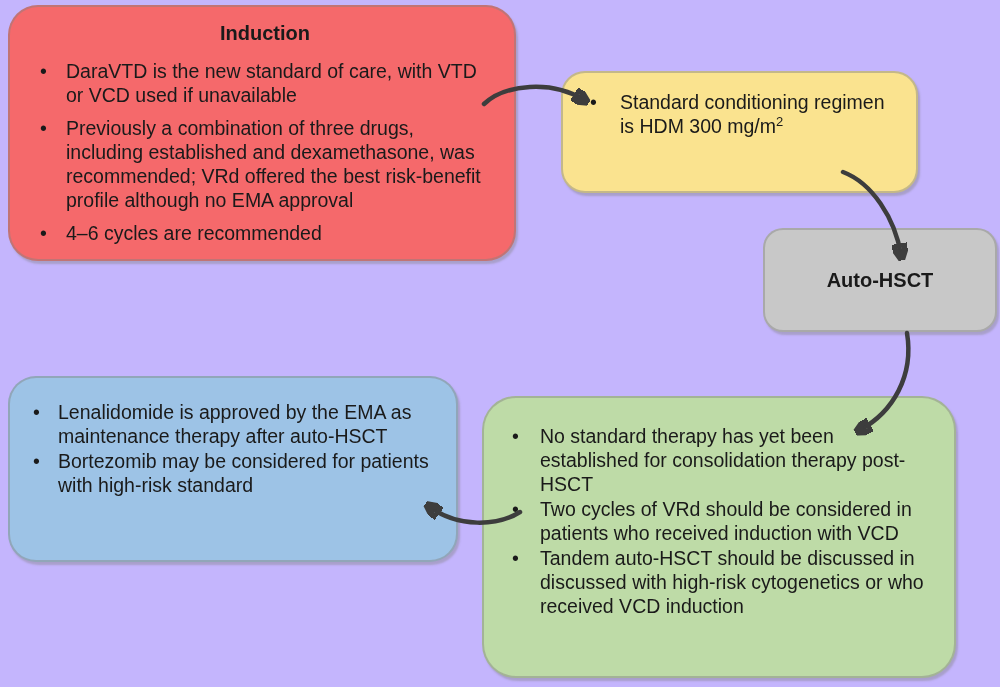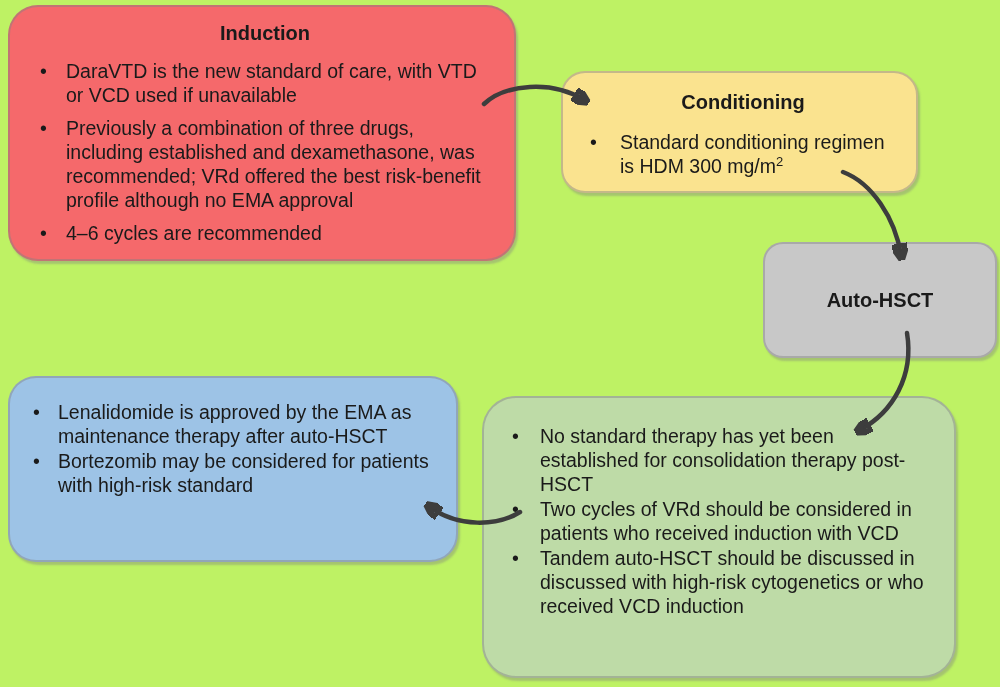--- a/index.html
+++ b/index.html
@@ -1,20 +1,20 @@
 <!DOCTYPE html>
 <html><head>
 <meta charset="utf-8">
 <style>
   html, body { margin: 0; padding: 0; background: #ffffff; }
   .canvas {
     position: relative;
     width: 1000px;
     height: 687px;
-    background: #bef264;
+    background: #c4b5fd;
     font-family: "Liberation Sans", "DejaVu Sans", sans-serif;
     color: #1a1a1a;
     overflow: hidden;
   }
   .node {
     position: absolute;
     box-sizing: border-box;
     border: 2px solid rgba(130,130,130,0.45);
     box-shadow: 2px 3px 2px rgba(128,128,128,0.40);
   }
@@ -41,21 +41,21 @@
   
   .box-conditioning {
     left: 561px; top: 71px; width: 357px; height: 122px;
     border-radius: 24px; padding: 17px 20px 10px 27px;
   }
   .box-conditioning .title { margin-bottom: 16px; }
   .box-conditioning .dot { width: 30px; }
 
   
   .box-auto-hsct {
-    left: 763px; top: 242px; width: 234px; height: 116px;
+    left: 763px; top: 228px; width: 234px; height: 104px;
     border-radius: 20px;
     display: flex; align-items: center; justify-content: center;
   }
 
   
   .box-consolidation {
     left: 482px; top: 396px; width: 474px; height: 282px;
     border-radius: 34px; padding: 26px 18px 10px 28px;
   }
   .box-consolidation .title { margin-bottom: 12px; }
@@ -96,21 +96,20 @@
         <span class="bt">Previously a combination of three drugs, including established and dexamethasone, was recommended; VRd offered the best risk-benefit profile although no EMA approval</span>
       </div>
       <div class="bullet">
         <span class="dot">•</span>
         <span class="bt">4–6 cycles are recommended</span>
       </div>
     </div>
   </div>
 
   <div class="node box-conditioning" style="background: rgb(250, 227, 143);">
-    <div class="title">Conditioning</div>
     <div class="bullets">
       <div class="bullet">
         <span class="dot">•</span>
         <span class="bt"><span>Standard conditioning regimen is HDM 300 mg/m</span><sup class="sq">2</sup></span>
       </div>
     </div>
   </div>
 
   <div class="node box-auto-hsct" style="background: rgb(200, 200, 200);">
     <div class="title">Auto-HSCT</div>

